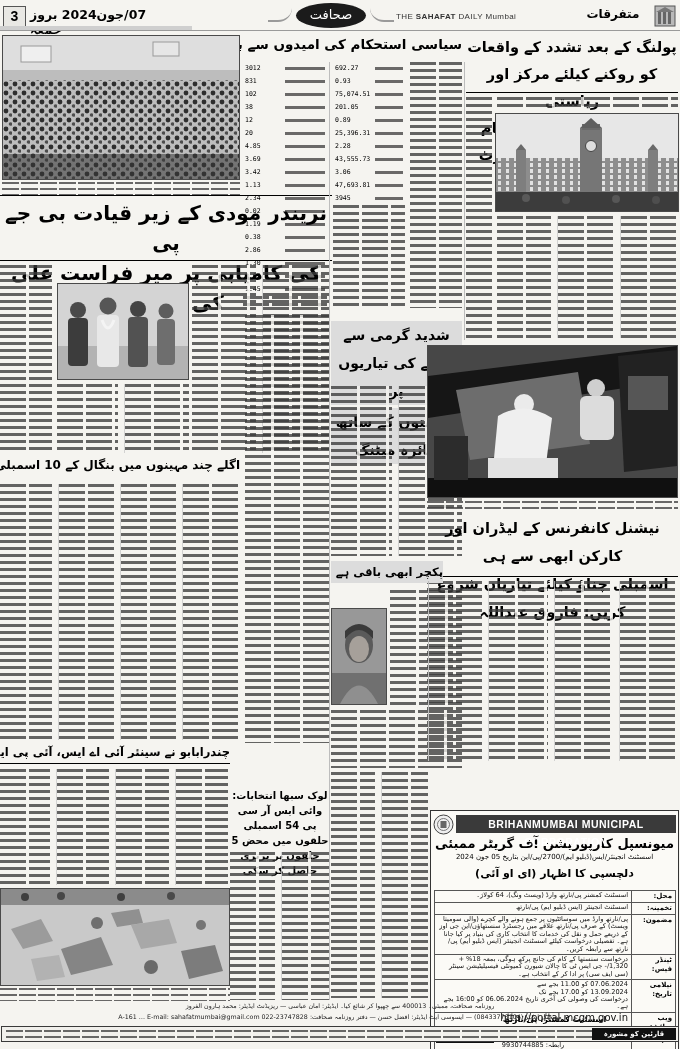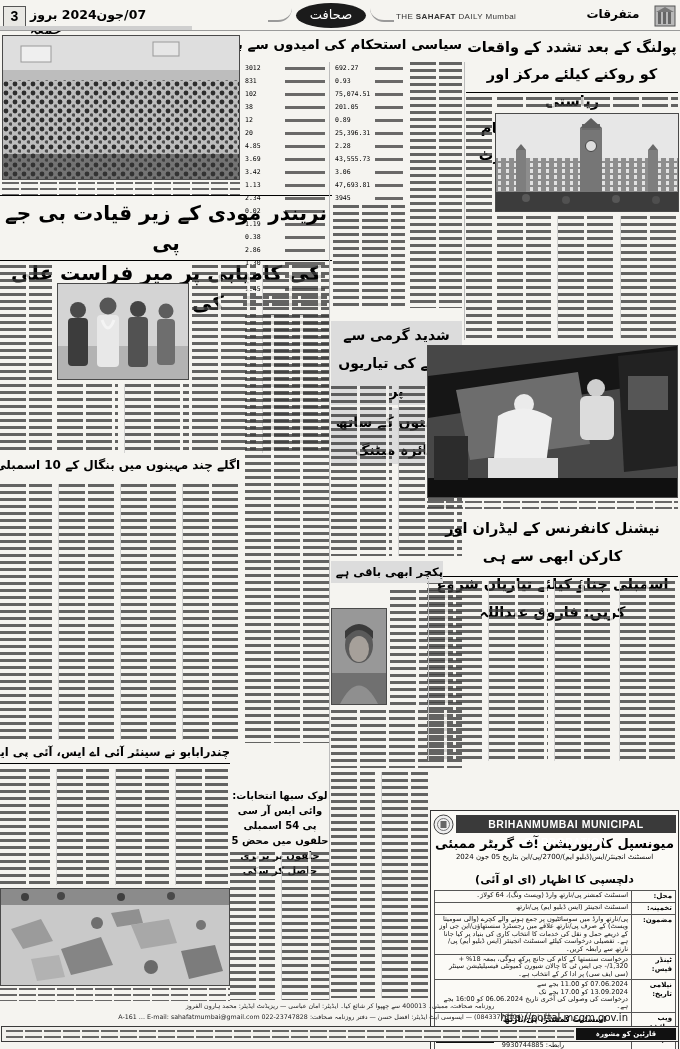--- a/index.html
+++ b/index.html
@@ -315,21 +315,21 @@
     <div class="abs" style="left:2px;top:3px;width:21px;height:21px">
       <svg width="21" height="21" viewBox="0 0 21 21">
         <circle cx="10.5" cy="10.5" r="9.5" fill="#efefef" stroke="#444"></circle>
         <circle cx="10.5" cy="10.5" r="6" fill="none" stroke="#777"></circle>
         <rect x="7.5" y="7" width="6" height="7" fill="#666"></rect>
       </svg>
     </div>
     <div class="adbanner" style="left:25px;top:4px;width:220px;height:18px">BRIHANMUMBAI MUNICIPAL CORPORATION</div>
     <div class="u hl" style="margin-top:25px;font-size:13px">میونسپل کارپوریشن آف گریٹر ممبئی</div>
     <div class="u" style="text-align:center;font-size:7px;margin-top:2px">اسسٹنٹ انجینئر/ایس(ڈبلیو ایم)/2700/پی/این بتاریخ 05 جون 2024</div>
-    <div class="u hl" style="font-size:11px;margin-top:12px">دلچسپی کا اظہار (ای او آئی)</div>
+    <div class="u hl" style="font-size:11px;margin-top:6px">دلچسپی کا اظہار (ای او آئی)</div>
     <div class="adtable" style="left:3px;top:79px;width:242px">
       <div class="arow">
         <div class="aval">اسسٹنٹ کمشنر پی/نارتھ وارڈ (ویسٹ ونگ)، 64 کولاژ۔</div>
         <div class="albl">محل:</div>
       </div>
       <div class="arow">
         <div class="aval">اسسٹنٹ انجینئر (ایس ڈبلیو ایم) پی/نارتھ</div>
         <div class="albl">تخمینہ:</div>
       </div>
       <div class="arow">
@@ -368,17 +368,17 @@
   </div>
 
   <div class="vrule" style="left:329px;top:62px;height:938px"></div>
   <div class="vrule" style="left:464px;top:62px;height:278px"></div>
   <div class="vrule" style="left:428px;top:581px;height:180px"></div>
 
   <div class="foot u" style="top:1001px">روزنامہ صحافت، ممبئی۔ 400013 سے چھپوا کر شائع کیا۔ ایڈیٹر: امان عباسی — ریزیڈنٹ ایڈیٹر: محمد ہارون الفروز</div>
   <div class="foot u" style="top:1012px">مینیجنگ ایڈیٹر (08433776104) — ایسوسی ایٹ ایڈیٹر: افضل حسن — دفتر روزنامہ صحافت: A-161 … E-mail: sahafatmumbai@gmail.com 022-23747828</div>
   <div class="abs" style="left:1px;top:1026px;width:678px;height:16px;border:1px solid #3a3a3a;background:#f1f0ec">
     <span class="cap" style="position:absolute;left:4px;top:3px;right:86px;height:9px"></span>
-    <span style="position:absolute;right:2px;top:1px;width:100px;height:12px;background:#111;color:#fff;
+    <span style="position:absolute;right:2px;top:1px;width:84px;height:12px;background:#111;color:#fff;
                  font-weight:bold;font-size:7px;line-height:12px;text-align:center;direction:rtl">قارئین کو مشورہ</span>
   </div>
 
 </div>
 
 </body></html>

